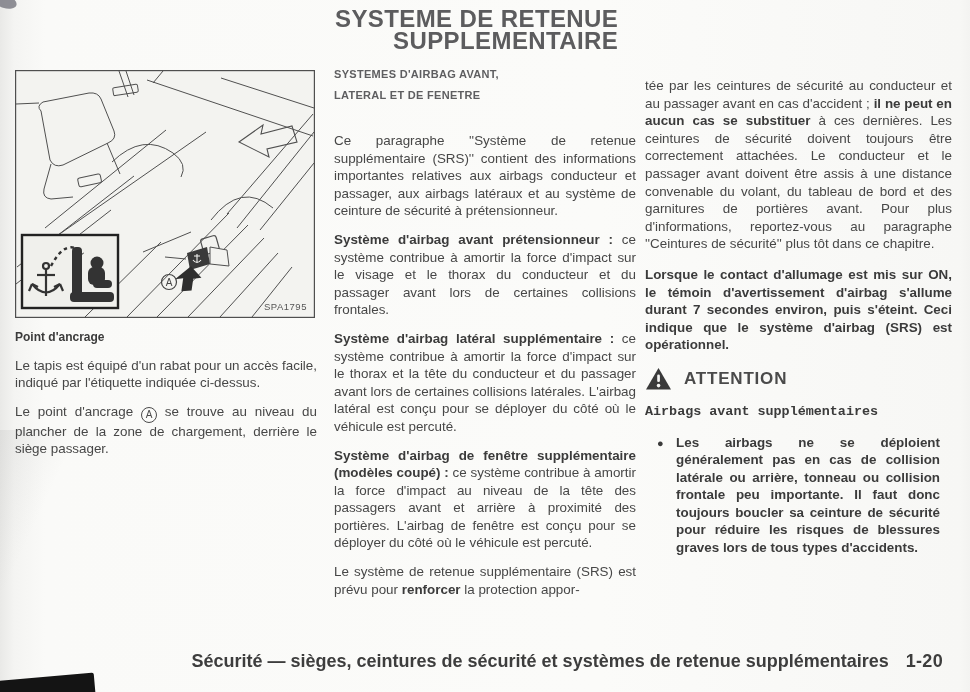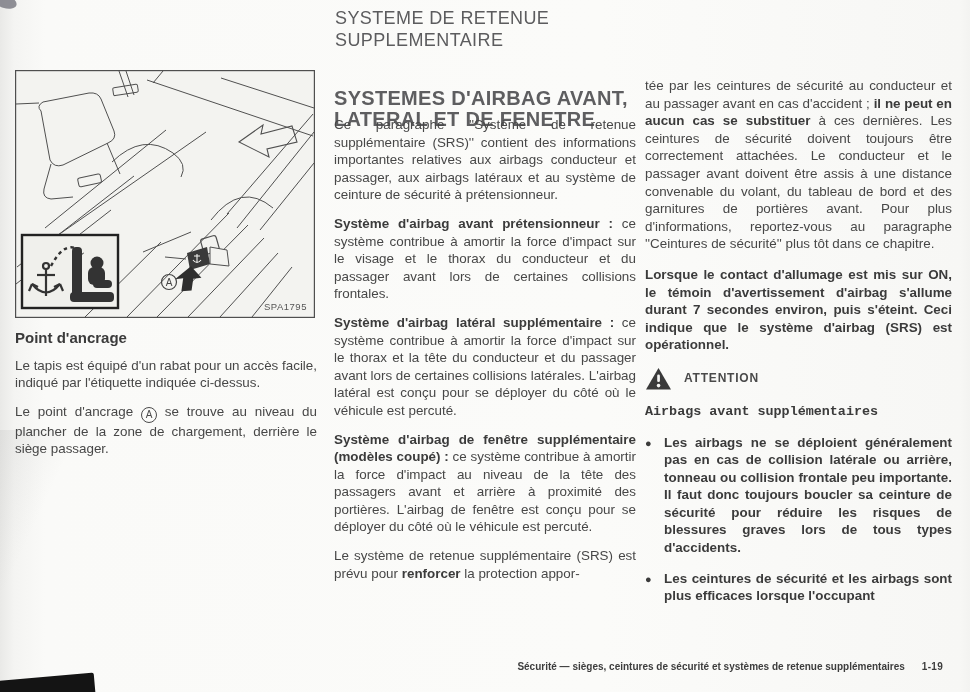--- a/index.html
+++ b/index.html
@@ -21,71 +21,71 @@
     position:absolute;left:-10px;bottom:-12px;width:105px;height:27px;
     background:#141414;transform:rotate(-5deg);border-radius:2px;
   }
   .crease{
     position:absolute;left:0;top:430px;width:70px;height:160px;
     background:linear-gradient(115deg,rgba(120,120,120,.10),rgba(255,255,255,0) 55%);
   }
 
   .page-title{
     position:absolute;left:335px;top:8px;
-    font-size:18px;line-height:21.5px;font-weight:400;
-    color:#5c5c5e;letter-spacing:.4px;
+    font-size:24px;line-height:21.5px;font-weight:700;
+    color:#5c5c5e;letter-spacing:.4px;text-align:right;
   }
   .section-heading{
-    position:absolute;left:334px;top:88px;
-    font-size:20px;line-height:21px;font-weight:600;
+    position:absolute;left:334px;top:64px;
+    font-size:11px;line-height:21px;font-weight:600;
     color:#5e5e60;letter-spacing:.3px;
   }
 
   .figure{
     position:absolute;left:15px;top:70px;width:300px;height:248px;
   }
   .figure svg{display:block;}
 
   .col{position:absolute;text-align:justify;color:#474747;font-size:13.4px;line-height:17.6px;}
   .col p{margin:0 0 11px 0;}
   .left-col{left:15px;top:329px;width:302px;}
-  .mid-col{left:334px;top:116px;width:302px;}
+  .mid-col{left:334px;top:132px;width:302px;}
   .right-col{left:645px;top:77px;width:307px;}
   .right-col p{margin:0 0 13px 0;}
 
   .b{font-weight:700;color:#3b3b3b;}
   .bold-par{font-weight:700;color:#3b3b3b;}
   .left-heading{
-    font-weight:700;color:#3b3b3b;font-size:15px;margin:0 0 10px 0;text-align:left;
+    font-weight:700;color:#3b3b3b;font-size:12px;margin:0 0 10px 0;text-align:left;
   }
   .circle-a{
     display:inline-block;width:14px;height:14px;line-height:13px;text-align:center;
     border:1px solid #4a4a4a;border-radius:50%;font-size:10px;color:#4a4a4a;
     vertical-align:-2px;
   }
 
   .warning-row{display:flex;align-items:center;margin:2px 0 12px 0;}
   .warning-row .w-label{
-    font-size:12px;font-weight:600;color:#4a4a4a;letter-spacing:.8px;margin-left:12px;
+    font-size:17px;font-weight:600;color:#4a4a4a;letter-spacing:.8px;margin-left:12px;
   }
   .warning-sub{font-weight:700;color:#3b3b3b;text-align:left;margin:0 0 12px 0;font-family:Liberation Mono, monospace;}
 
-  ul.warn-list{list-style:none;margin:0;padding:0;}
+  ul.warn-list{list-style:none;margin:12px;padding:0;}
   ul.warn-list li{
     position:relative;padding-left:19px;margin:0 0 13px 0;
     font-weight:700;color:#3b3b3b;text-align:justify;
   }
   ul.warn-list li::before{
     content:"\25CF";position:absolute;left:0;top:1px;font-size:11px;color:#3b3b3b;
   }
 
   .footer{
     position:absolute;right:27px;bottom:20px;
     display:flex;align-items:baseline;gap:17px;
-    font-size:10px;font-weight:700;color:#3d3d3d;
+    font-size:18px;font-weight:700;color:#3d3d3d;
   }
   .footer .page-num{font-weight:700;letter-spacing:.3px;}
 </style>
 </head>
 <body>
 
 <div class="page">
 
   <div class="mark-top-left"></div>
   <div class="crease"></div>
@@ -209,22 +209,21 @@
         <rect x="12.2" y="7.5" width="2.7" height="7.5" rx="1.3" fill="#f7f7f5"></rect>
         <circle cx="13.55" cy="18.6" r="1.8" fill="#f7f7f5"></circle>
       </svg>
       <span class="w-label">ATTENTION</span>
     </div>
 
     <p class="warning-sub">Airbags avant supplémentaires</p>
 
     <ul class="warn-list">
       <li>Les airbags ne se déploient généralement pas en cas de collision latérale ou arrière, tonneau ou collision frontale peu importante. Il faut donc toujours boucler sa ceinture de sécurité pour réduire les risques de blessures graves lors de tous types d'accidents.</li>
-      <li>Les ceintures de sécurité et les airbags sont plus efficaces lorsque l'occupant</li>
     </ul>
   </div>
 
   <div class="footer">
     <span>Sécurité — sièges, ceintures de sécurité et systèmes de retenue supplémentaires</span>
-    <span class="page-num">1-19</span>
+    <span class="page-num">1-20</span>
   </div>
 
 </div>
 
 </body></html>

